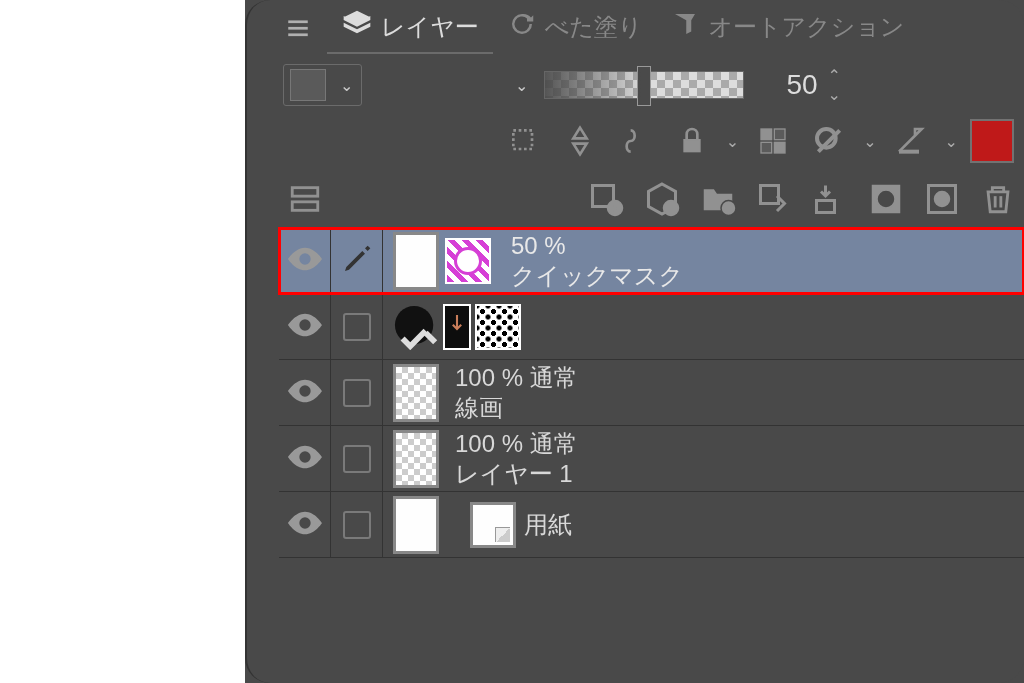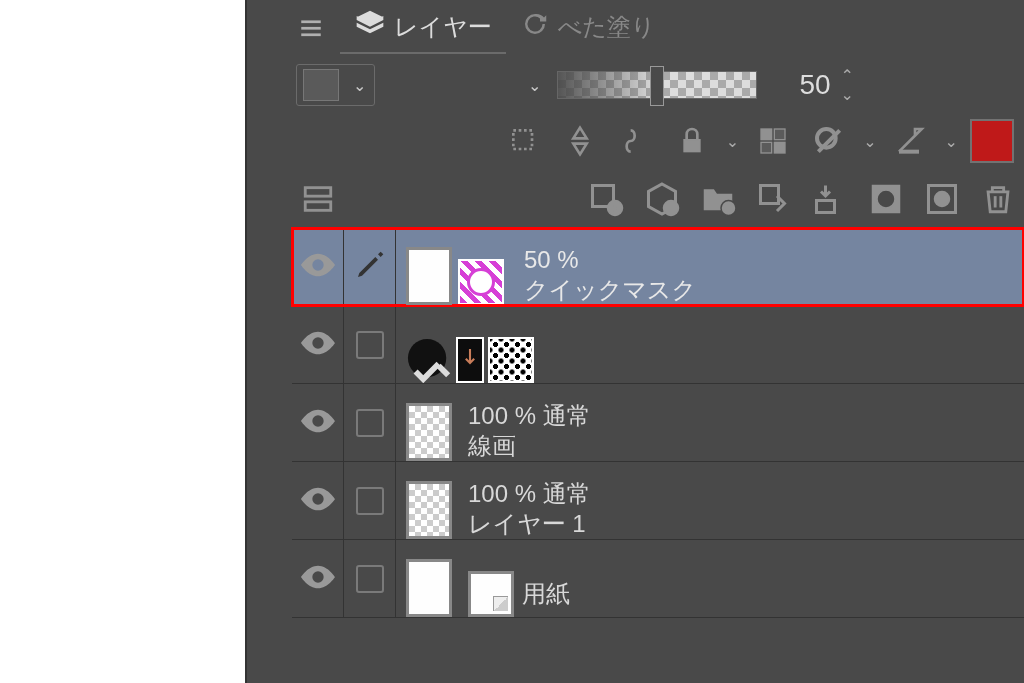--- a/index.html
+++ b/index.html
@@ -21,21 +21,22 @@
   background: #fff;
 }
 .panel {
   position: absolute;
   left: 245px;
   top: 0;
   right: 0;
   bottom: 0;
   background: #494949;
   border-left: 2px solid #333;
-  padding-left: 45px;
+  padding-left: 32px;
+  border-radius: 25px;
 }
 .tabs {
   display: flex;
   align-items: center;
   height: 55px;
   gap: 0;
 }
 .hamburger {
   width: 38px;
   height: 38px;
@@ -163,22 +164,22 @@
   background: #ff0000;
   border: 2px solid #888;
 }
 .toolbar3 { padding-top: 8px; }
 .spacer { flex: 1; }
 .layers {
   border-top: 1px solid #333;
 }
 .layer {
   display: flex;
-  align-items: flex-end;
-  height: 78px;
+  align-items: center;
+  height: 66px;
   border-bottom: 1px solid #333;
   padding-right: 10px;
 }
 .layer.selected {
   background: #7585a0;
   outline: 3px solid #ff0000;
   outline-offset: -2px;
 }
 .vis-col {
   width: 52px;
@@ -273,21 +274,21 @@
 .layer-text {
   display: flex;
   flex-direction: column;
   justify-content: center;
   margin-left: 10px;
   font-size: 24px;
   color: #d8d8d8;
   line-height: 1.25;
 }
 .layer.selected .layer-text { color: #e8e8e8; }
-.paper-thumb-row { display:flex; align-items:center; margin-left:10px; gap:8px;}
+.paper-thumb-row { display:flex; align-items:center; margin-left:25px; gap:8px;}
 </style>
 </head>
 <body>
 
 <div class="canvas-area"></div>
 
 <div class="panel">
 
   <div class="tabs">
     <div class="hamburger">
@@ -306,20 +307,28 @@
       <span>レイヤー</span>
     </div>
     <div class="tab">
       <span>
         <svg viewBox="0 0 24 24" width="30" height="30">
             <path d="M12 4a8 8 0 108 8h-2a6 6 0 11-2-4.5V10h5V5l-1.8 1.8A8 8 0 0012 4z"></path>
           </svg>
       </span>
       <span>べた塗り</span>
     </div>
+    <div class="tab">
+      <span>
+        <svg viewBox="0 0 24 24" width="30" height="30">
+            <path d="M4 4h16l-3 5v9l-4 2v-11L4 4z"></path>
+          </svg>
+      </span>
+      <span>オートアクション</span>
+    </div>
   </div>
 
   <div class="toolbar1">
     <div class="swatch-dd">
       <div class="box"></div>
       <div class="chev">⌄</div>
     </div>
     <div class="blend-dd">
       <span>⌄</span>
     </div>

